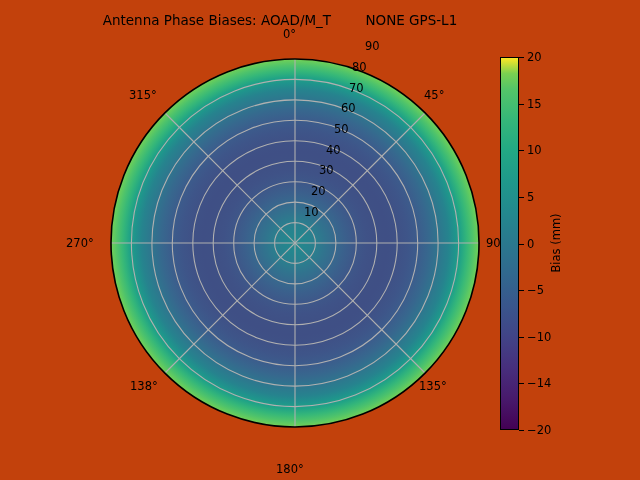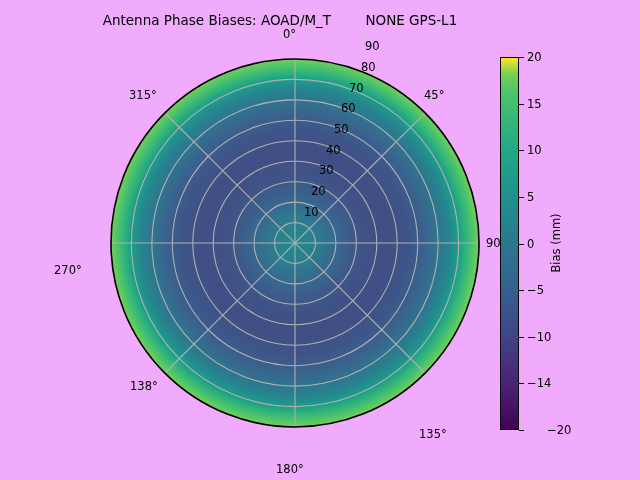--- a/index.html
+++ b/index.html
@@ -4,21 +4,21 @@
 <style>
   html, body {
     margin: 0;
     padding: 0;
     background: #ffffff;
   }
   #page {
     position: relative;
     width: 640px;
     height: 480px;
-    background: #f0abfc;
+    background: #c2410c;
     font-family: "DejaVu Sans", sans-serif;
     overflow: hidden;
   }
 
   
   #chart-title {
     position: absolute;
     left: 0;
     top: 12px;
     width: 560px;
@@ -180,31 +180,31 @@
       <circle cx="185" cy="185" r="184" fill="none" stroke="#000000" stroke-width="1.6"></circle>
     </svg>
 
     <span class="radial-label" style="left:194px; top:147px;">10</span>
     <span class="radial-label" style="left:201px; top:126px;">20</span>
     <span class="radial-label" style="left:209px; top:105px;">30</span>
     <span class="radial-label" style="left:216px; top:85px;">40</span>
     <span class="radial-label" style="left:224px; top:64px;">50</span>
     <span class="radial-label" style="left:231px; top:43px;">60</span>
     <span class="radial-label" style="left:239px; top:23px;text-align:right;">70</span>
-    <span class="radial-label" style="left:251px; top:2px;">80</span>
+    <span class="radial-label" style="left:242px; top:2px;">80</span>
     <span class="radial-label" style="left:255px; top:-19px;">90</span>
   </div>
 
   <span class="angle-label" style="left:283px; top:27px;">0°</span>
   <span class="angle-label" style="left:424px; top:88px;">45°</span>
   <span class="angle-label" style="left:486px; top:236px;">90</span>
-  <span class="angle-label" style="left:419px; top:379px;margin-top:48px;">135°</span>
+  <span class="angle-label" style="left:419px; top:379px;">135°</span>
   <span class="angle-label" style="left:276px; top:462px;">180°</span>
   <span class="angle-label" style="left:130px; top:379px;">138°</span>
-  <span class="angle-label" style="left:54px; top:236px;margin-top:27px;">270°</span>
+  <span class="angle-label" style="left:66px; top:236px;">270°</span>
   <span class="angle-label" style="left:129px; top:88px;">315°</span>
 
   <div id="colorbar-wrap">
     <div id="colorbar-gradient"></div>
 
     <div class="cbar-tick" style="top:0px;"></div>
     <div class="cbar-tick" style="top:46.6px;"></div>
     <div class="cbar-tick" style="top:93.3px;"></div>
     <div class="cbar-tick" style="top:139.9px;"></div>
     <div class="cbar-tick" style="top:186.5px;"></div>
@@ -214,18 +214,18 @@
     <div class="cbar-tick" style="top:373px;"></div>
 
     <span class="cbar-ticklabel" style="top:0px;">20</span>
     <span class="cbar-ticklabel" style="top:46.6px;">15</span>
     <span class="cbar-ticklabel" style="top:93.3px;">10</span>
     <span class="cbar-ticklabel" style="top:139.9px;">5</span>
     <span class="cbar-ticklabel" style="top:186.5px;">0</span>
     <span class="cbar-ticklabel" style="top:233.1px;">−5</span>
     <span class="cbar-ticklabel" style="top:279.8px;">−10</span>
     <span class="cbar-ticklabel" style="top:326.4px;">−14</span>
-    <span class="cbar-ticklabel" style="top:373px;margin-left:20px;">−20</span>
+    <span class="cbar-ticklabel" style="top:373px;">−20</span>
   </div>
 
   <span id="colorbar-axis-label">Bias (mm)</span>
 
 </div>
 
 </body></html>

